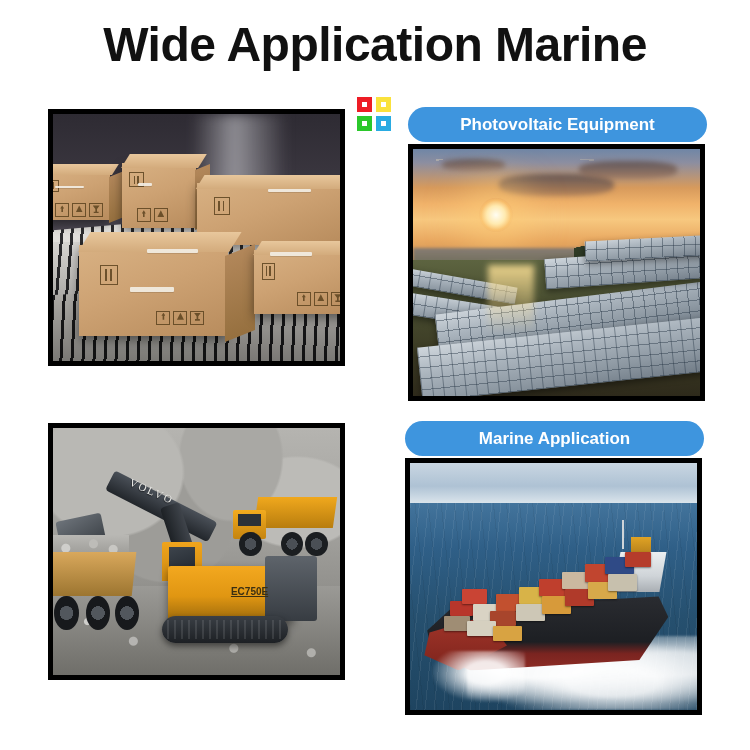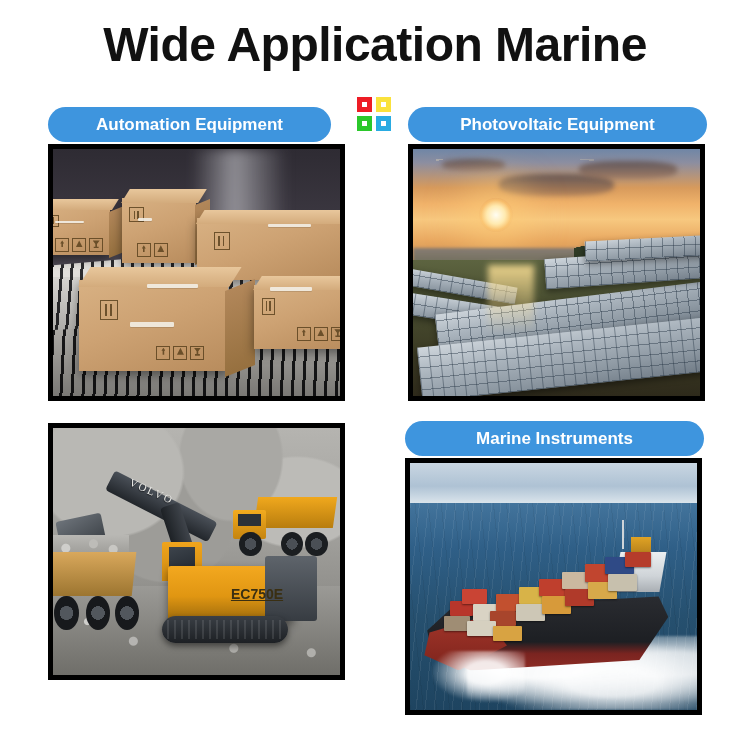--- a/index.html
+++ b/index.html
@@ -309,21 +309,21 @@
   .ph-quarry .volvo-word {
     position:absolute; left:26%; top:23%;
     font-family:"Liberation Serif", serif;
     font-size:11px; letter-spacing:2px; color:#e9e9e6;
     transform: rotate(24deg);
     text-shadow:0 1px 1px rgba(0,0,0,.6);
   }
   .ph-quarry .model-word {
     position:absolute; left:62%; top:64%;
     font-family:"Liberation Sans", sans-serif;
-    font-size:14px; font-weight:bold; color:#3a2f12;text-decoration:underline;
+    font-size:10px; font-weight:bold; color:#3a2f12;text-decoration:underline;
   }
   .ph-quarry .bucket {
     position:absolute; left:2%; top:36%; width:16%; height:16%;
     background: linear-gradient(160deg,#6d737a,#2d3237);
     border-radius:3px 3px 10px 3px;
     transform: rotate(-12deg);
   }
   .ph-quarry .truck {
     position:absolute; left:62%; top:28%; width:36%; height:24%;
   }
@@ -440,21 +440,20 @@
     </div>
   <div class="sq" style="background:#2BC82B">
       <i></i>
     </div>
   <div class="sq" style="background:#29ABE2">
       <i></i>
     </div>
 </div>
 
 <div class="panel panel-tl">
-  <div class="pill pill-w-auto">Automation Equipment</div>
   <div class="photo-frame">
     <div class="photo ph-boxes">
       <div class="wall-sheen"></div>
       <div class="conveyor"></div>
       <div class="conveyor2"></div>
       <div class="rollshadow"></div>
 
       <div class="bx" style="left:-6%;  top:23%; width:26%; height:20%;">
         <div class="top"></div>
           <div class="side"></div>
@@ -565,21 +564,21 @@
       <div class="exc-cab"></div>
       <div class="exc-body"></div>
       <div class="exc-counter"></div>
       <div class="track"></div>
       <div class="model-word">EC750E</div>
     </div>
   </div>
 </div>
 
 <div class="panel panel-br">
-  <div class="pill pill-w-wider">Marine Instruments</div>
+  <div class="pill pill-w-wider">Marine Application</div>
   <div class="photo-frame">
     <div class="photo ph-ship">
       <div class="sky"></div>
       <div class="sea"></div>
       <div class="wake"></div>
       <div class="hull"></div>
       <div class="bow-red"></div>
 
       <div class="mast"></div>
       <div class="funnel"></div>

